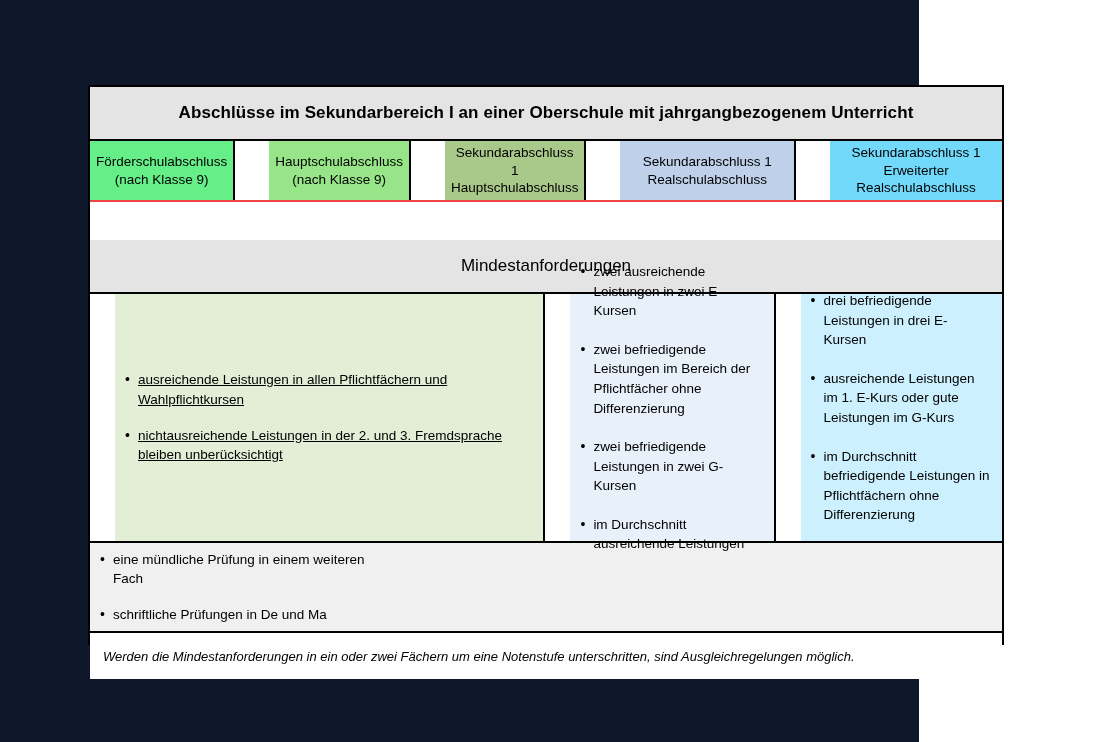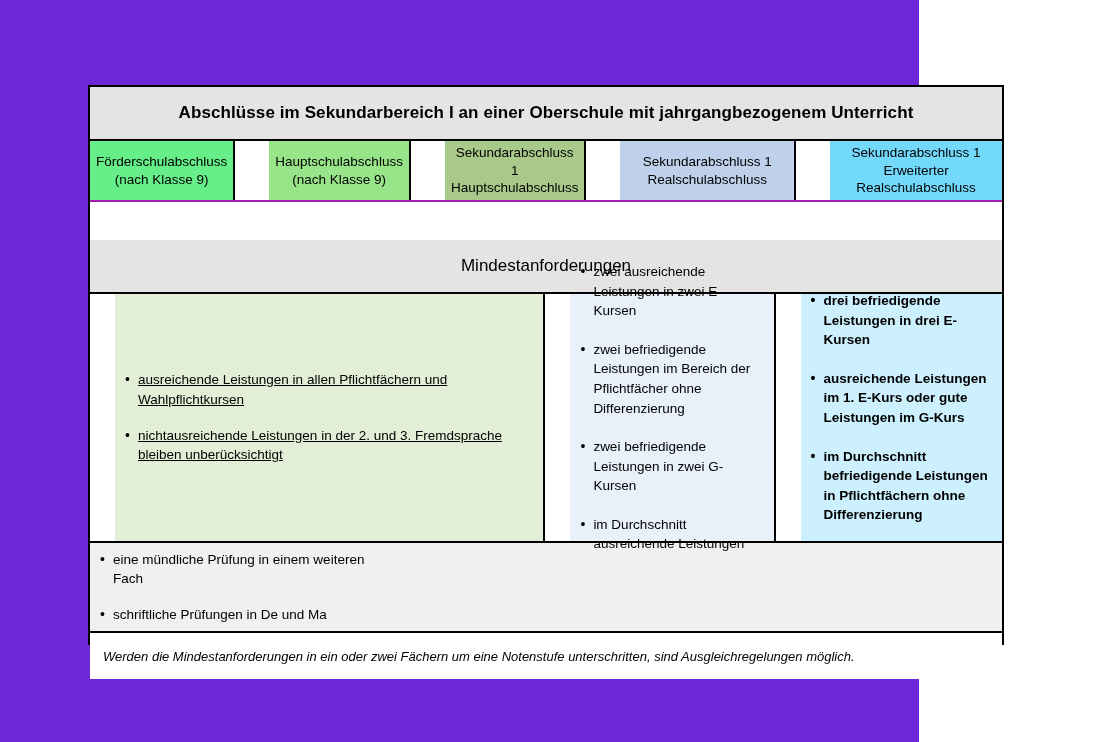--- a/index.html
+++ b/index.html
@@ -12,21 +12,21 @@
     height: 742px;
     font-family: "Liberation Sans", sans-serif;
     color: #000000;
     overflow: hidden;
   }
 
   .page {
     position: relative;
     width: 919px;
     height: 742px;
-    background: #6d28d9;
+    background: #0f172a;
   }
 
   
   .chart {
     position: absolute;
     left: 88px;
     top: 85px;
     width: 912px;          
     height: 556px;
     border: 2px solid #000000;
@@ -48,21 +48,21 @@
     font-weight: bold;
     letter-spacing: .1px;
     text-align: center;
     line-height: 1.2;
   }
 
   
   .degrees-row {
     height: 59px;
     display: flex;
-    border-bottom: 2px solid #a21caf;
+    border-bottom: 2px solid #ef4444;
     gap: 34px;
   }
   .degree-cell {
     display: flex;
     align-items: center;
     justify-content: center;
     text-align: center;
     font-size: 13.5px;
     line-height: 1.33;
     padding: 2px 6px;
@@ -106,21 +106,21 @@
     font-size: 13.5px;
     line-height: 1.45;
     display: flex;
     flex-direction: column;
     justify-content: center;
     margin-left: 25px;
   }
   .req-cell:last-child { border-right: none; }
   .req-merged { width: 468px; }     
   .req-c4     { width: 222px; }
-  .req-c5     { width: 218px; font-weight: bold; }
+  .req-c5     { width: 218px; }
 
   ul.bullets {
     list-style: none;
     margin: 0;
     padding: 0;
   }
   ul.bullets li {
     position: relative;
     padding-left: 13px;
     margin-bottom: 16px;

